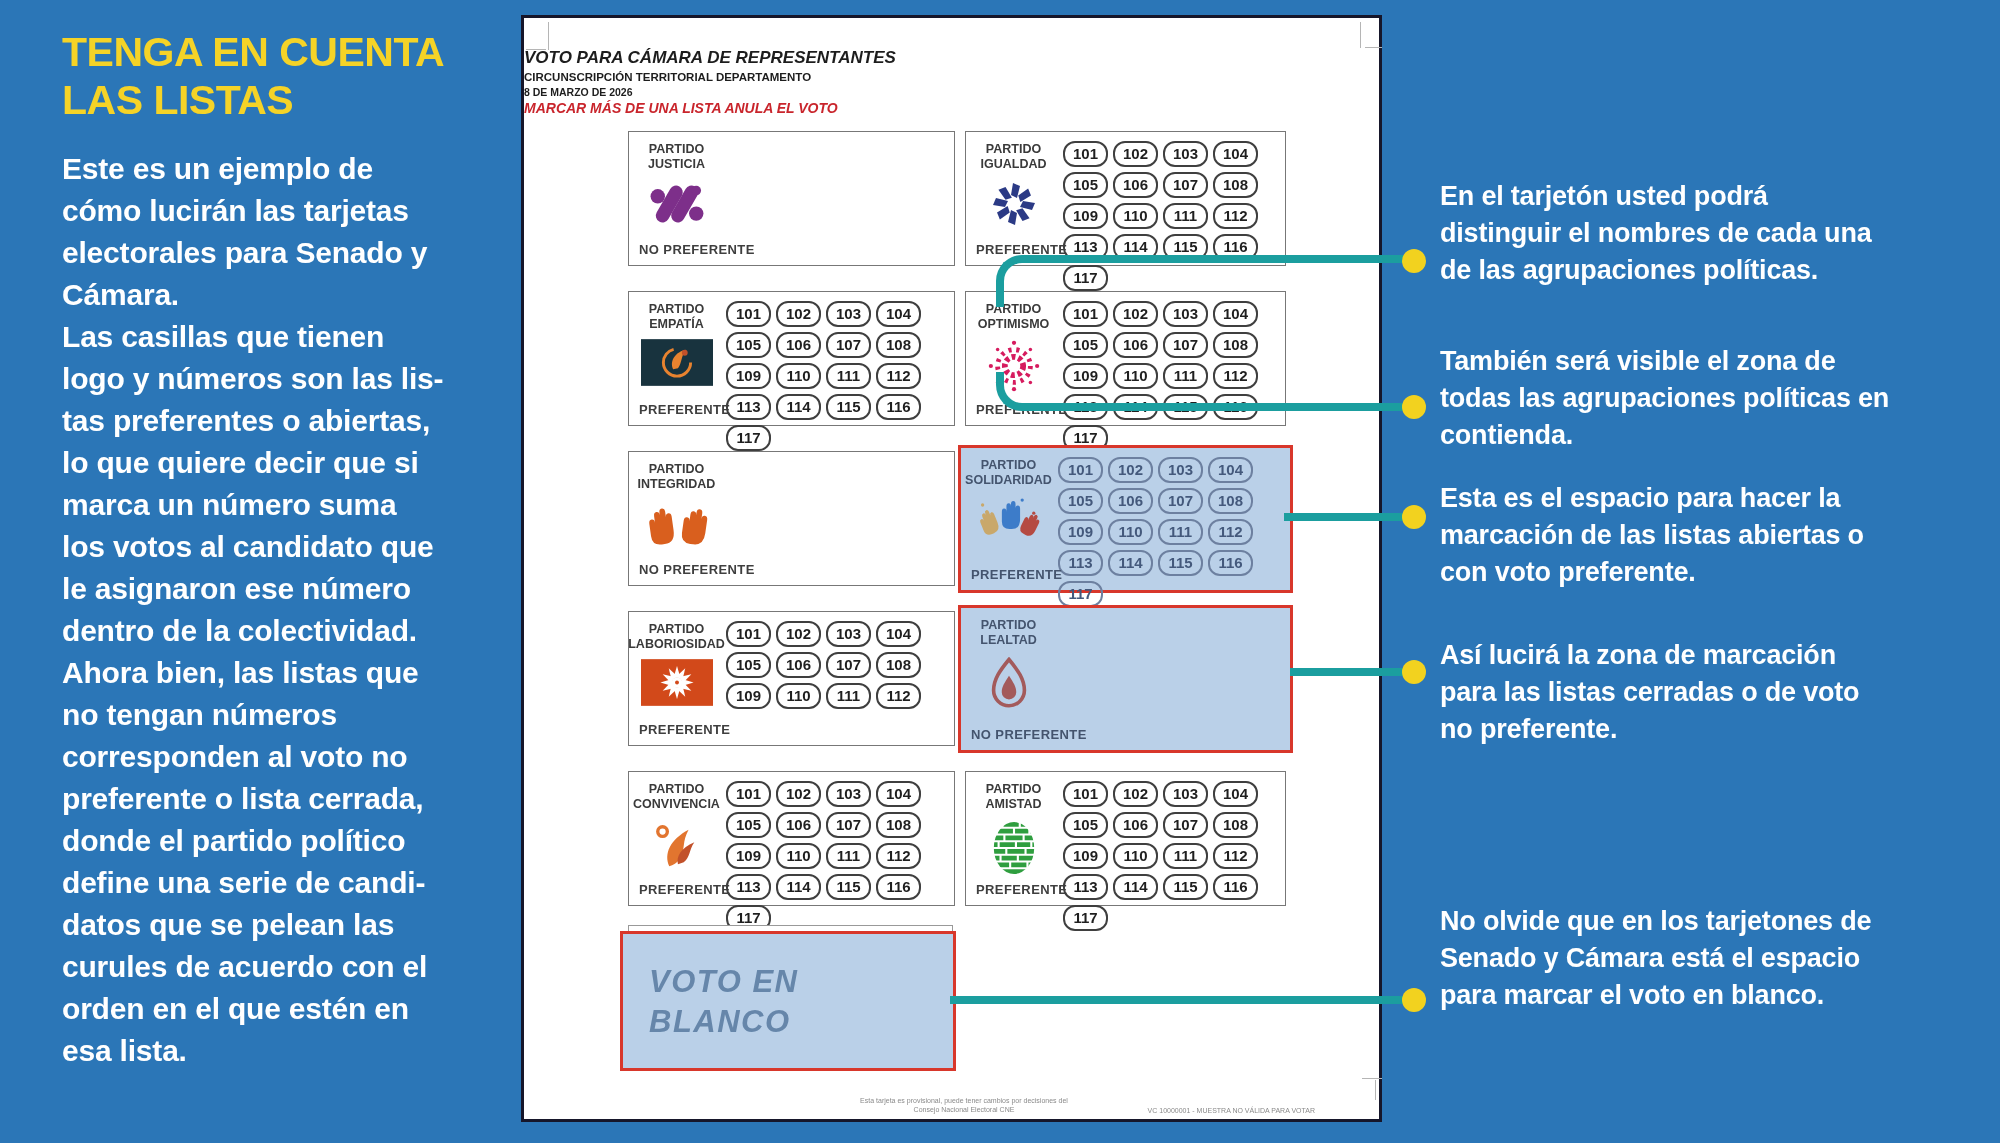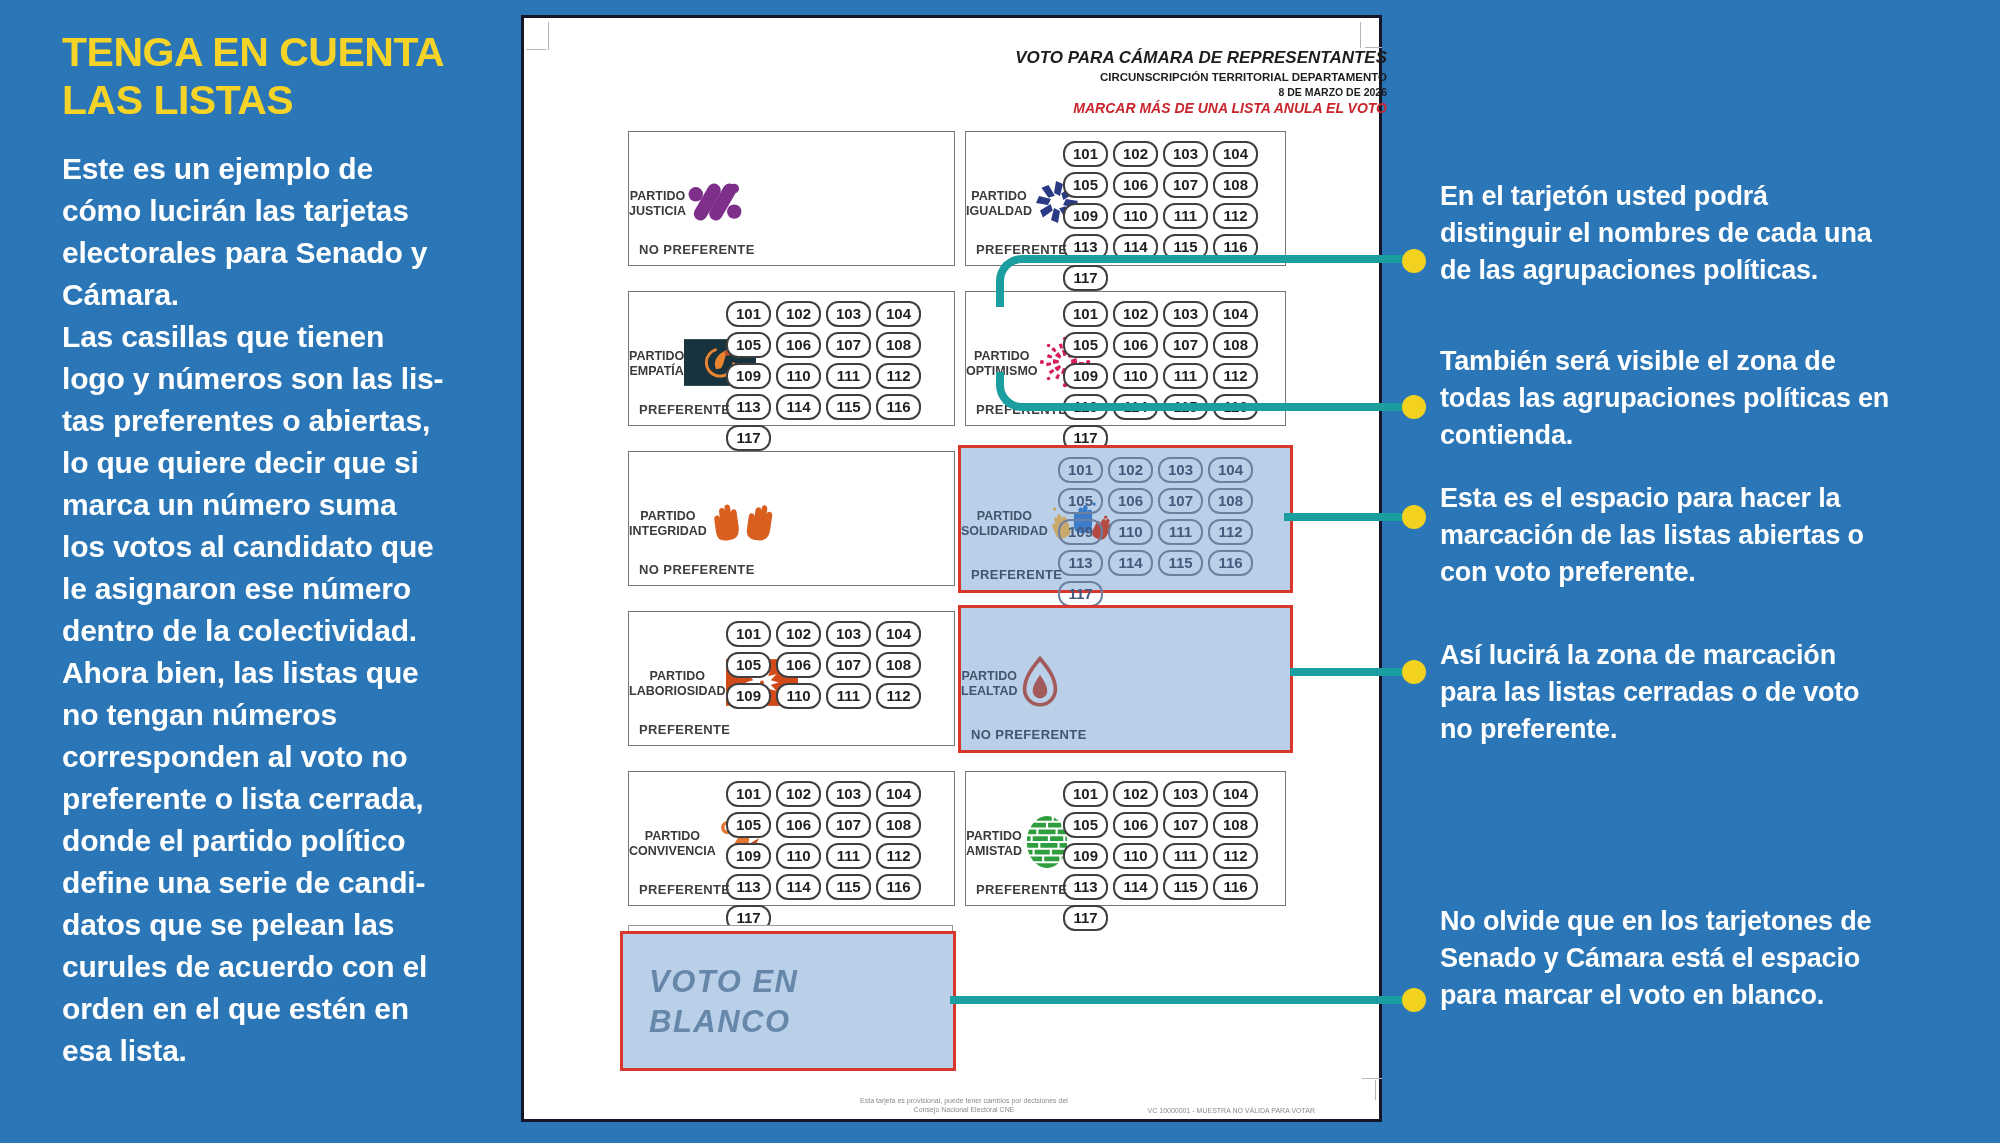--- a/index.html
+++ b/index.html
@@ -6,29 +6,29 @@
   body{font-family:"Liberation Sans",sans-serif;}
   .stage{position:relative;width:2000px;height:1143px;background:#2b76b7;overflow:hidden;}
 
   
   .left-panel{position:absolute;left:42px;top:28px;width:452px;margin-left:20px;}
   .left-title{color:#f5d327;font-weight:bold;font-size:41px;line-height:48px;letter-spacing:-.5px;white-space:pre-line;margin:0;}
   .left-body{color:#fff;font-weight:bold;font-size:30px;line-height:42px;white-space:pre-line;margin:24px 0 0 0;letter-spacing:-.2px;}
 
   
   .ballot{position:absolute;left:521px;top:15px;width:861px;height:1107px;background:#fff;border:3px solid #16162a;box-sizing:border-box;}
-  .bh{position:absolute;left:0;width:100%;text-align:right;color:#1d1d1d;margin-left:8px;}
+  .bh{position:absolute;left:0;width:100%;text-align:left;color:#1d1d1d;}
   .bh1{top:30px;font-size:17px;font-weight:bold;font-style:italic;}
   .bh2{top:53px;font-size:11.5px;font-weight:bold;}
   .bh3{top:68px;font-size:10.5px;font-weight:bold;}
   .bh4{top:82px;font-size:14px;font-weight:bold;font-style:italic;color:#c9252c;}
 
   .pbox{position:absolute;background:#fff;border:1px solid #777;box-sizing:border-box;display:flex;}
   .pbox.hl{background:#bad0e8;border:3px solid #d8372b;}
-  .pleft{width:95px;display:flex;flex-direction:row;align-items:center;flex:none;}
+  .pleft{width:95px;display:flex;flex-direction:column;align-items:center;flex:none;}
   .pname{margin-top:10px;font-size:12.5px;line-height:15px;font-weight:bold;color:#3a3a3a;text-align:center;white-space:pre-line;}
   .hl .pname{color:#44546e;}
   .plogo{margin-top:7px;display:block;}
   .plogo svg{display:block;}
   .ptag{position:absolute;left:10px;bottom:8px;font-size:13px;font-weight:bold;color:#3f3f3f;letter-spacing:.4px;}
   .hl .ptag{color:#44546e;}
   .pills{flex:1;padding:9px 2px 0 2px;display:flex;flex-wrap:wrap;align-content:flex-start;gap:5px 5px;}
   .pill{width:41px;height:22px;line-height:22px;border:2px solid #3f3f3f;border-radius:12px;text-align:center;font-size:15px;font-weight:bold;color:#1f1f1f;background:#fff;}
   .hl .pill{border-color:#6d80a0;color:#44597c;background:transparent;}
 

